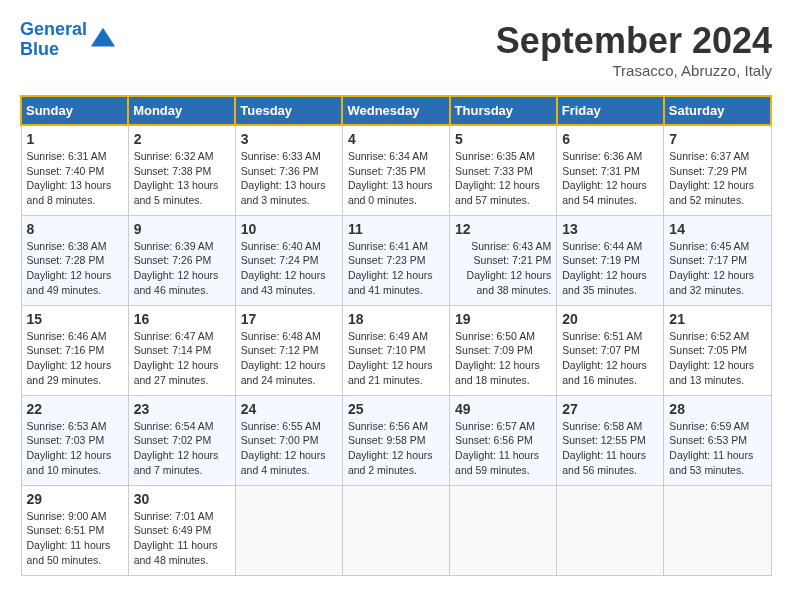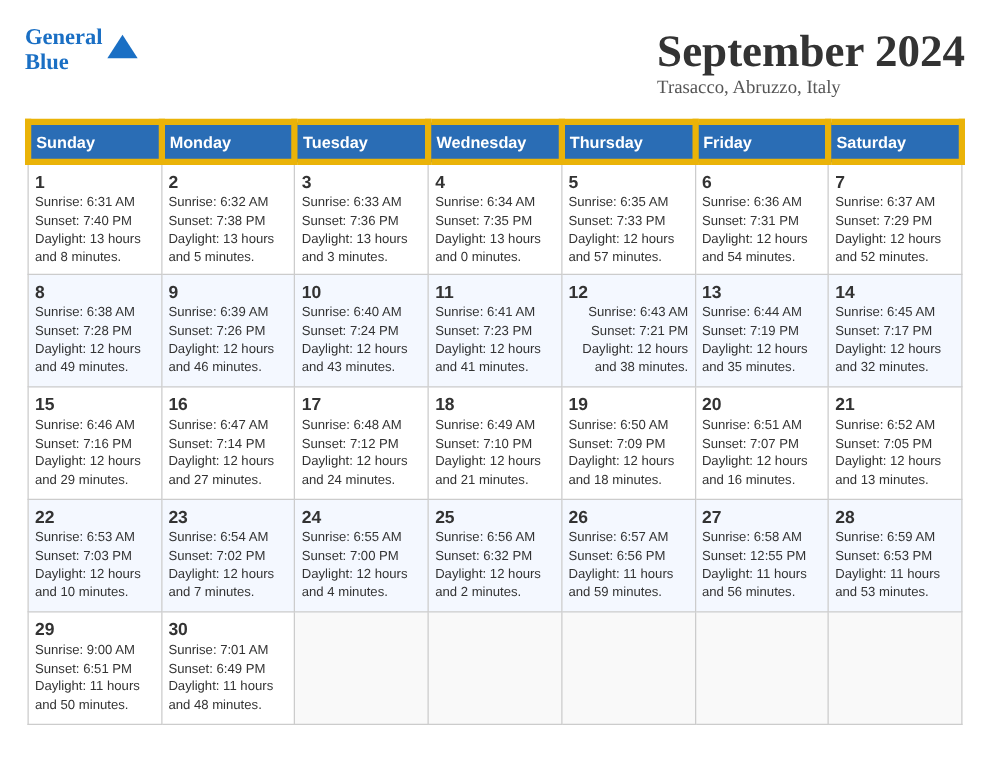--- a/index.html
+++ b/index.html
@@ -8,41 +8,41 @@
       background: #fff;
       width: 792px;
       min-height: 612px;
       padding: 20px;
     }
     .header {
       display: flex;
       justify-content: space-between;
       align-items: flex-start;
       margin-bottom: 16px;
-      font-family: Liberation Serif, serif;
     }
     .logo {
       display: flex;
       align-items: center;
     }
     .logo-text {
       font-size: 18px;
       font-weight: bold;
       color: #333;
       line-height: 1.1;
     }
     .logo-text span {
       color: #1a6fc4;
     }
     .logo-icon {
       width: 28px;
       height: 28px;
       margin-left: 2px;
     }
     .title-block {
+      text-align: right;
     }
     .month-title {
       font-size: 36px;
       font-weight: bold;
       color: #333;
     }
     .location {
       font-size: 15px;
       color: #555;
     }
@@ -50,21 +50,21 @@
       width: 100%;
       border-collapse: collapse;
     }
     thead tr th {
       background-color: #2a6db5;
       color: #fff;
       font-size: 13px;
       font-weight: bold;
       padding: 6px 4px;
       text-align: left;
-      border: 5px solid #eab308;
+      border: 2px solid #eab308;
     }
     tbody tr td {
       vertical-align: top;
       border: 1px solid #ccc;
       padding: 5px 5px;
       font-size: 11px;
       color: #333;
       width: 14.28%;
       min-height: 80px;
       height: 90px;
@@ -295,26 +295,26 @@
         <td>
           <span class="day-num">24</span>
           <div class="cell-content" style="white-space: pre-line;">Sunrise: 6:55 AM
 Sunset: 7:00 PM
 Daylight: 12 hours
 and 4 minutes.</div>
         </td>
         <td>
           <span class="day-num">25</span>
           <div class="cell-content" style="white-space: pre-line;">Sunrise: 6:56 AM
-Sunset: 6:32 PM
+Sunset: 9:58 PM
 Daylight: 12 hours
 and 2 minutes.</div>
         </td>
         <td>
-          <span class="day-num">26</span>
+          <span class="day-num">49</span>
           <div class="cell-content" style="white-space: pre-line;">Sunrise: 6:57 AM
 Sunset: 6:56 PM
 Daylight: 11 hours
 and 59 minutes.</div>
         </td>
         <td>
           <span class="day-num">27</span>
           <div class="cell-content" style="white-space: pre-line;">Sunrise: 6:58 AM
 Sunset: 12:55 PM
 Daylight: 11 hours

